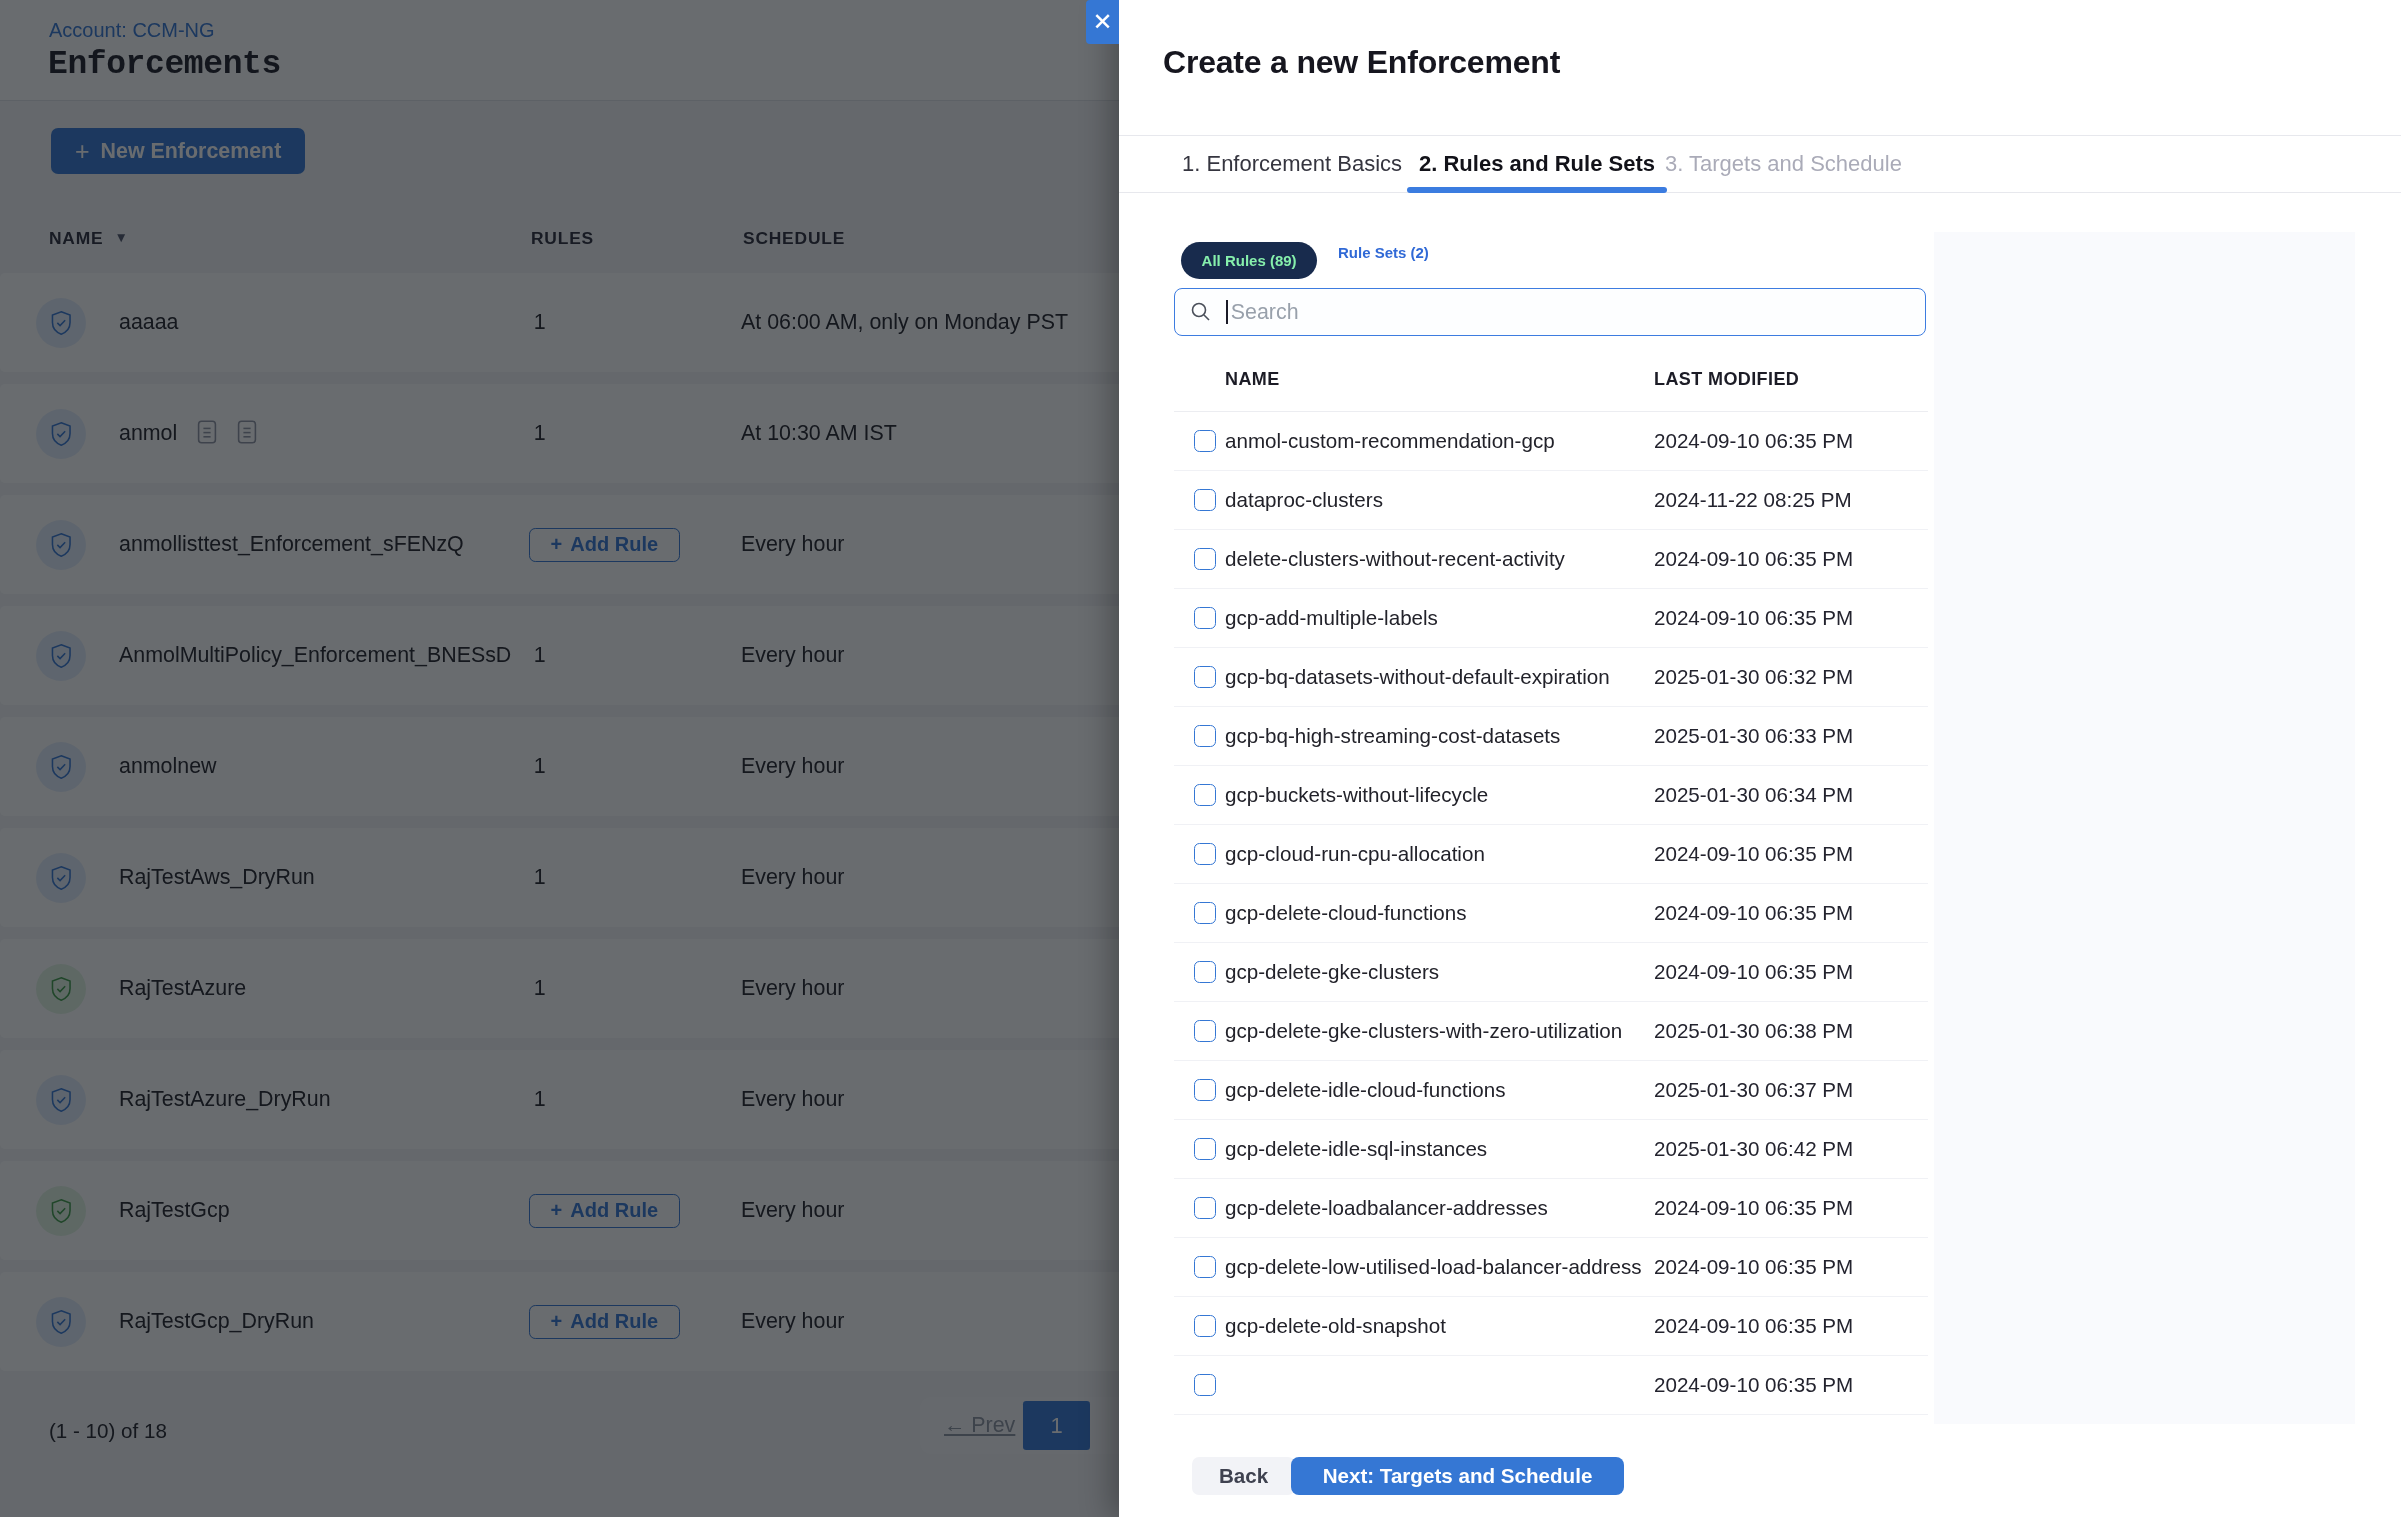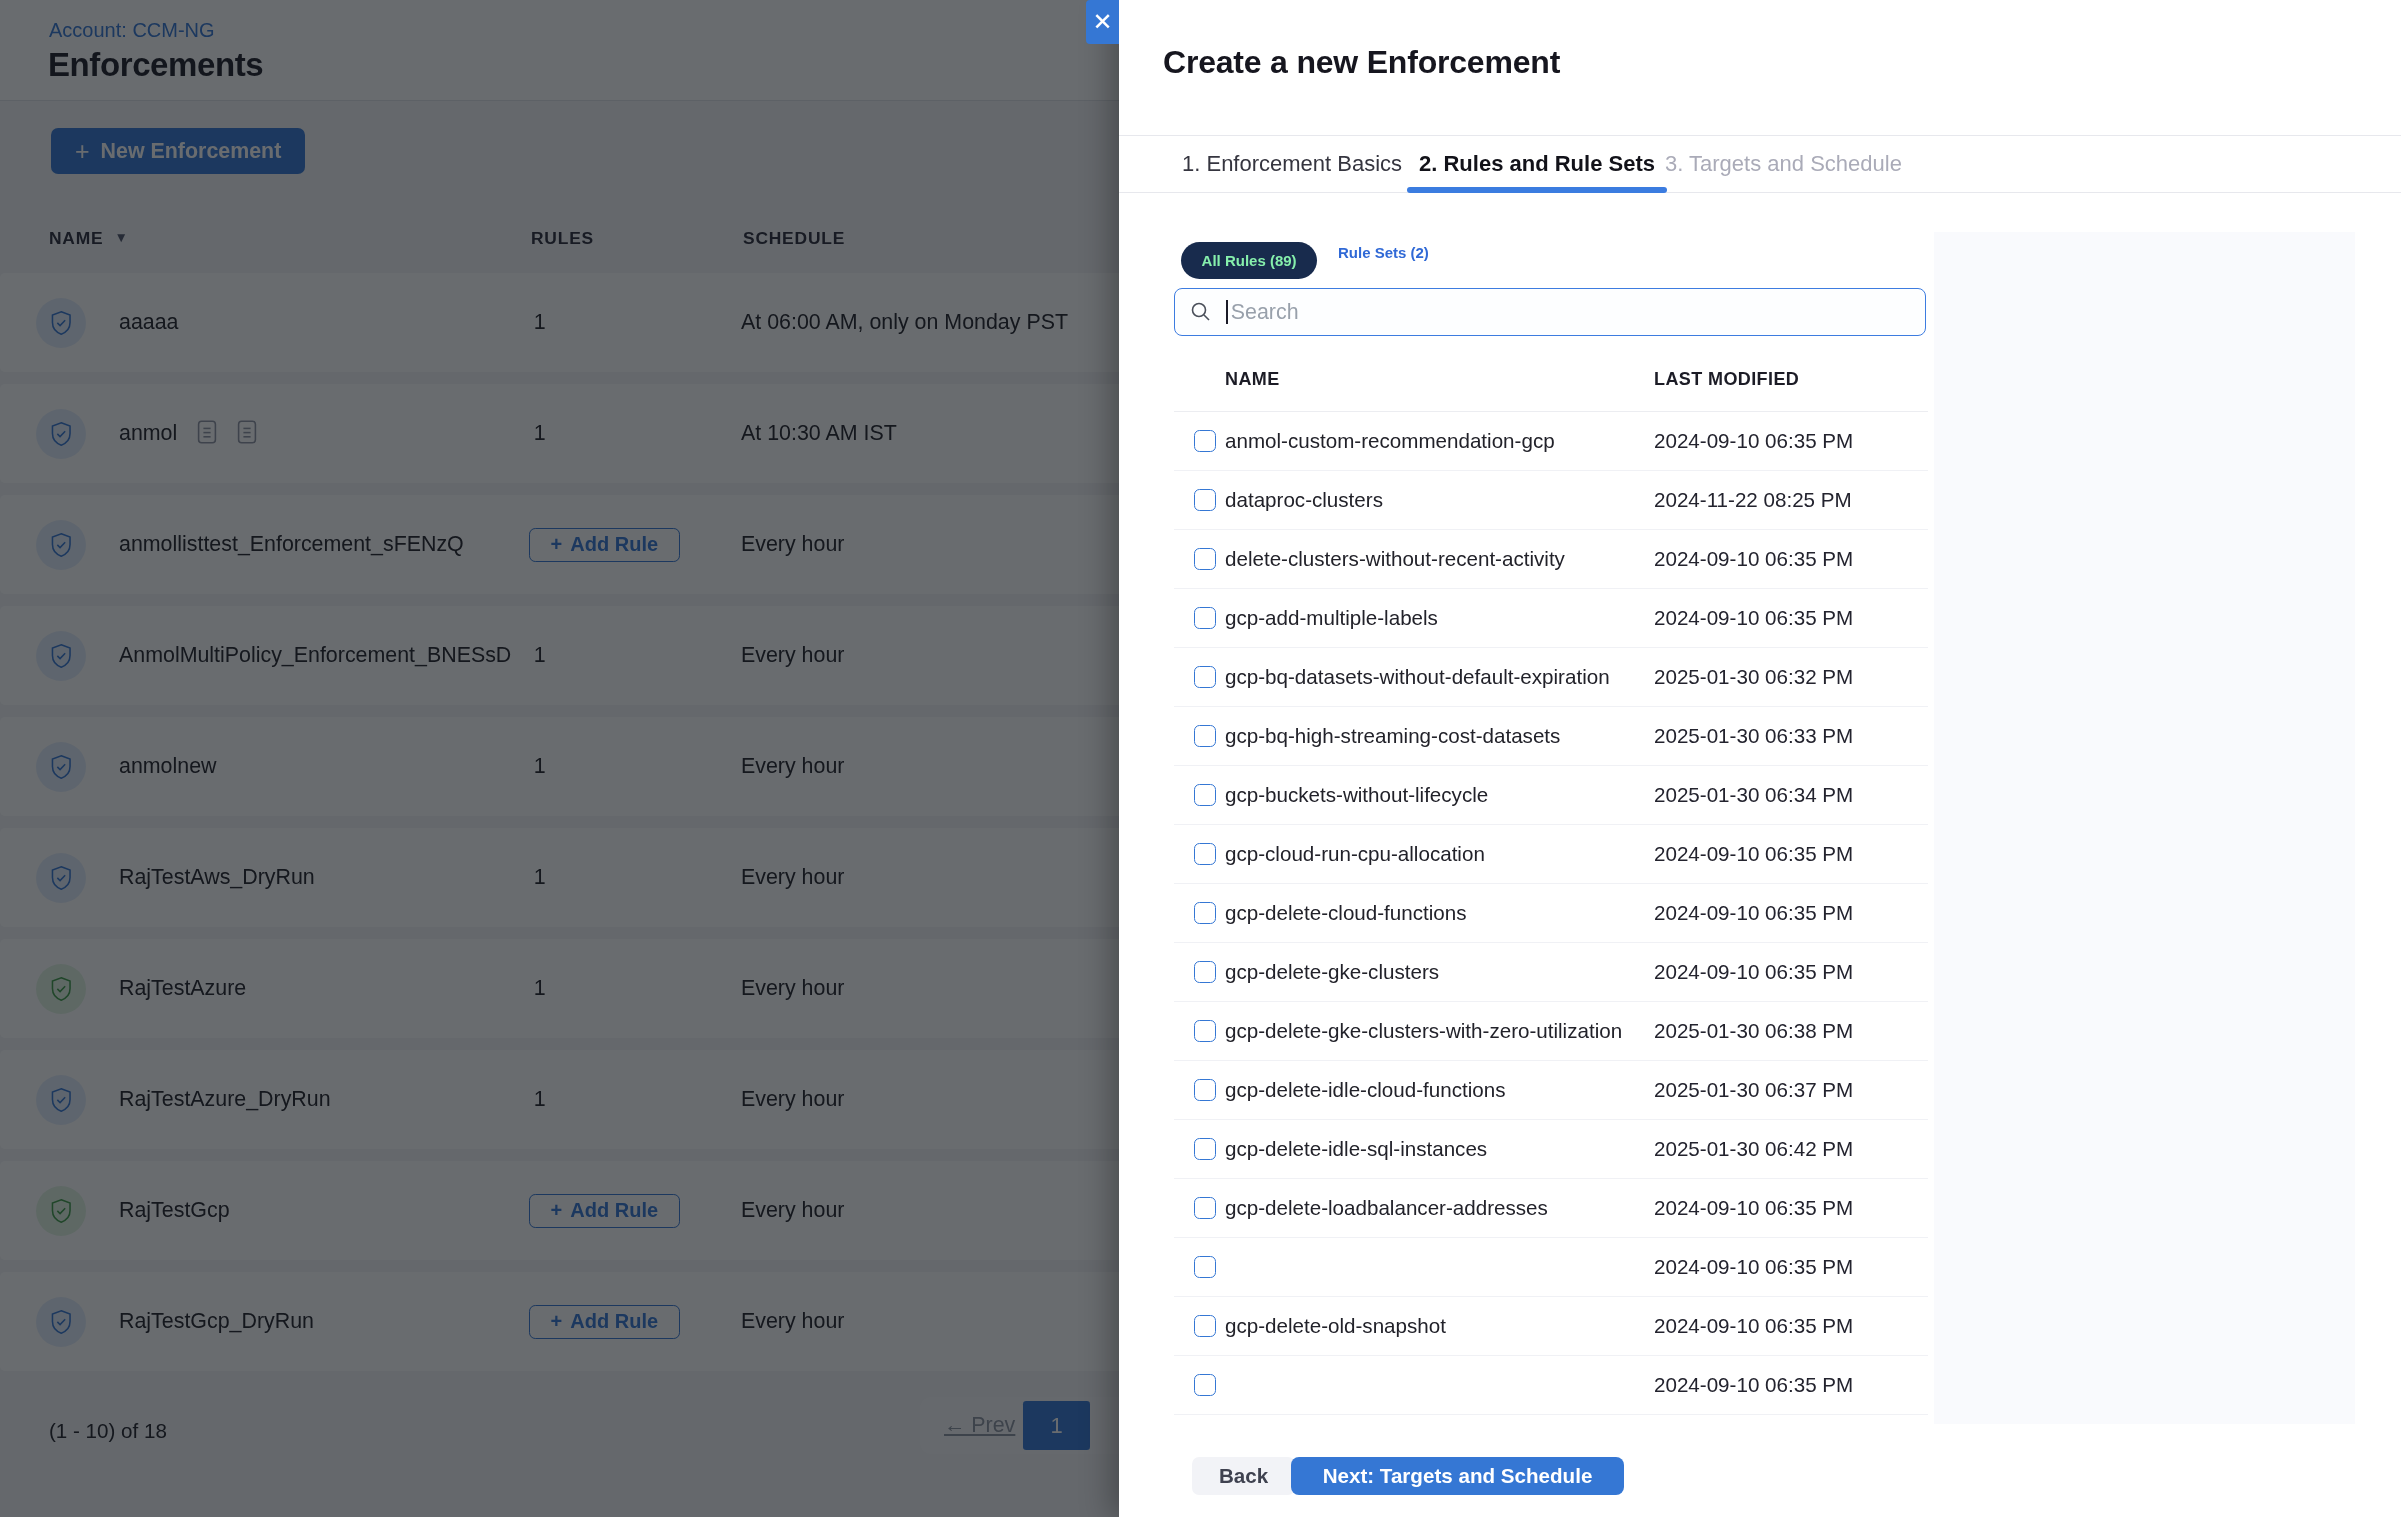--- a/index.html
+++ b/index.html
@@ -3,21 +3,21 @@
 <meta charset="utf-8">
 <style>
   html,body{margin:0;padding:0;background:#e9eaee;}
   *{box-sizing:border-box;font-family:"Liberation Sans", sans-serif;}
   .screen{position:relative;width:2401px;height:1518px;overflow:hidden;background:#f3f4f6;}
 
   
   .page{position:absolute;inset:0;background:#f3f4f6;}
   .page-header{position:absolute;left:0;top:0;width:100%;height:101px;background:#ffffff;border-bottom:0.8px solid #dfe1e6;}
   .account-link{position:absolute;left:49px;top:19px;font-size:20px;color:#3577d4;}
-  .page-title{position:absolute;left:48px;top:46px;font-size:33px;font-weight:800;color:#1f1f29;letter-spacing:-0.4px;}
+  .page-title{position:absolute;left:48px;top:46px;font-size:33px;font-weight:800;color:#1f1f29;letter-spacing:-0.4px;font-family:Liberation Mono, monospace;}
   .btn-new{position:absolute;left:51px;top:128px;height:46px;padding:0 24px;border:none;border-radius:7.1px;
     background:#3577d4;color:#fff;font-size:21.4px;font-weight:700;display:flex;align-items:center;gap:11px;cursor:pointer;}
   .btn-new .plus{font-size:25px;font-weight:400;line-height:1;}
   .cols-header{position:absolute;left:0;top:228px;width:100%;height:32px;}
   .col-h{position:absolute;top:0;font-size:17.4px;font-weight:700;color:#2c2c3a;letter-spacing:0.8px;}
   .col-h.name{left:49px;}   .col-h.rules{left:531px;}   .col-h.schedule{left:743px;}
   .sort-caret{font-size:13.5px;color:#50556b;margin-left:11px;position:relative;top:-1.6px;}
 
   .enf-rows{position:absolute;left:0;top:273px;width:100%;}
   .enf-row{position:relative;height:99px;margin-bottom:12px;background:#ffffff;border-radius:4.8px;width:100%;}
@@ -409,20 +409,21 @@
     <span class="rule-name">gcp-delete-idle-sql-instances</span>
     <span class="rule-date">2025-01-30 06:42 PM</span>
   </div>
         <div class="rule-row">
     <span class="rule-check"></span>
     <span class="rule-name">gcp-delete-loadbalancer-addresses</span>
     <span class="rule-date">2024-09-10 06:35 PM</span>
   </div>
         <div class="rule-row">
     <span class="rule-check"></span>
+    <span class="rule-name">gcp-delete-low-utilised-load-balancer-address</span>
     <span class="rule-date">2024-09-10 06:35 PM</span>
   </div>
         <div class="rule-row">
     <span class="rule-check"></span>
     <span class="rule-name">gcp-delete-old-snapshot</span>
     <span class="rule-date">2024-09-10 06:35 PM</span>
   </div>
         <div class="rule-row">
     <span class="rule-check"></span>
     <span class="rule-date">2024-09-10 06:35 PM</span>

